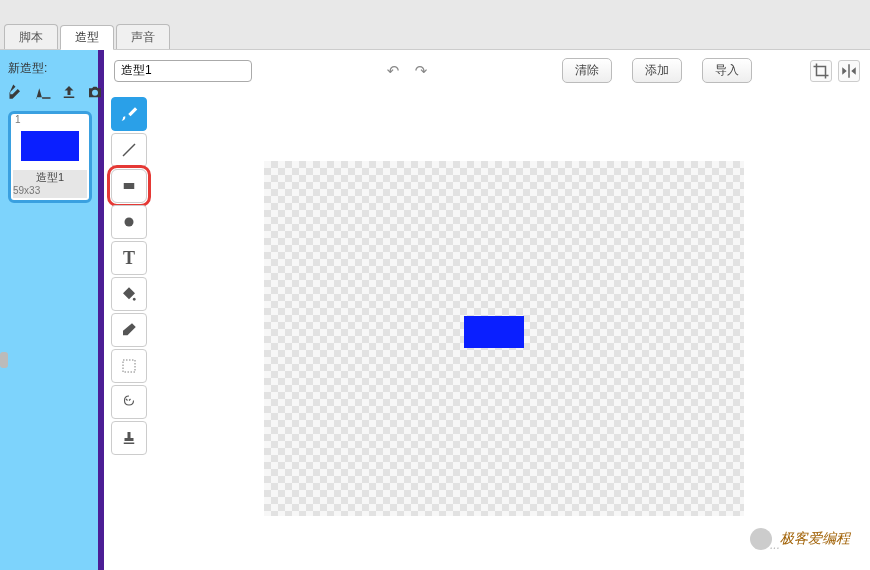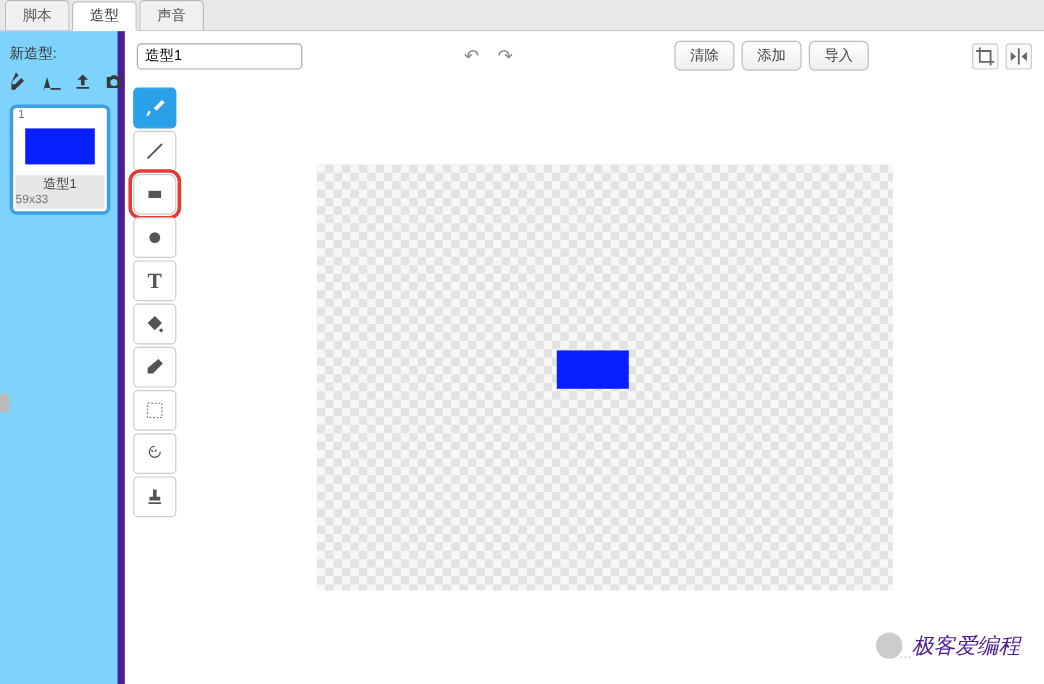--- a/index.html
+++ b/index.html
@@ -1,18 +1,18 @@
 <!DOCTYPE html>
 <html><head>
 <meta charset="utf-8">
 <style>
   * { box-sizing: border-box; margin: 0; padding: 0; }
   body { font-family: "Microsoft YaHei", Arial, sans-serif; font-size: 12px; background: #e8e8e8; width: 870px; height: 570px; overflow: hidden; position: relative; }
   
-  .tabs { display: flex; background: #e8e8e8; border-bottom: 1px solid #ccc; height: 26px; padding-left: 4px; }
+  .tabs { display: flex; background: #e8e8e8; border-bottom: 1px solid #ccc; height: 26px; padding-left: 4px; margin-top: 24px; }
   .tab { padding: 4px 14px; border: 1px solid #bbb; border-bottom: none; background: #f0f0f0; color: #555; cursor: pointer; border-radius: 4px 4px 0 0; margin-right: 2px; font-size: 12px; display:flex; align-items:center; }
   .tab.active { background: #fff; color: #333; border-bottom: 1px solid #fff; position: relative; top: 1px; text-align: right; }
   
   .main { display: flex; height: calc(100% - 26px); }
   
   .left-panel { width: 104px; background: #7dd3fc; padding: 10px 8px; border-right: 6px solid #4c1d95; position: relative; }
   .new-label { font-size: 12px; color: #333; margin-bottom: 6px; }
   .new-tools { display: flex; gap: 8px; align-items: center; margin-bottom: 10px; }
   .new-tools span { width: 18px; height: 18px; display:flex; align-items:center; justify-content:center; cursor:pointer; color:#3a3a3a; }
   
@@ -25,21 +25,21 @@
   
   .slider-wrap { position:absolute; left:0; top: 50%; width: 8px; height: 80px; }
   .slider-thumb { width:8px; height:16px; background:#bbb; border-radius:3px; position:absolute; top:30px; }
   
   .editor { flex:1; background: #fff; display:flex; flex-direction:column; }
   
   .topbar { display:flex; align-items:center; padding: 8px 10px; gap: 10px; }
   .name-input { width: 138px; border:1px solid #aaa; border-radius:4px; padding:3px 6px; font-size:12px; }
   .undo-redo { display:flex; gap:6px; margin-left: 120px; }
   .icon-btn { width:22px; height:22px; display:flex; align-items:center; justify-content:center; color:#888; cursor:pointer; font-size:15px; }
-  .pill-group { display:flex; gap:6px; margin-left: 120px; }
+  .pill-group { display:flex; gap:20px; margin-left: 120px; }
   .pill { border:1px solid #bbb; background:linear-gradient(#fff,#eee); padding:3px 12px; border-radius:5px; font-size:12px; cursor:pointer; color:#444; }
   .right-icons { display:flex; gap:6px; margin-left:auto; }
   .square-btn { width:22px; height:22px; border:1px solid #ccc; border-radius:3px; display:flex; align-items:center; justify-content:center; cursor:pointer; color:#666; font-size:11px; background:#fafafa;}
   
   .workspace { flex:1; display:flex; }
   
   .toolbox { width: 50px; padding: 6px; display:flex; flex-direction:column; gap:2px; align-items:center;}
   .tool { width:36px; height:34px; border:1px solid #ccc; border-radius:4px; background:#fff; display:flex; align-items:center; justify-content:center; cursor:pointer; color:#555; position:relative; }
   .tool.active { background:#2aa0e8; color:#fff; border-color:#2aa0e8; }
   .tool.highlighted { outline: 3px solid #e53935; outline-offset: 1px; border-radius:6px; }
@@ -50,21 +50,21 @@
       linear-gradient(45deg,#e2e2e2 25%,transparent 25%),
       linear-gradient(-45deg,#e2e2e2 25%,transparent 25%),
       linear-gradient(45deg,transparent 75%,#e2e2e2 75%),
       linear-gradient(-45deg,transparent 75%,#e2e2e2 75%);
     background-size:14px 14px;
     background-position:0 0,0 7px,7px -7px,-7px 0;
     background-color:#f7f7f7;
   }
   .blue-shape { position:absolute; width:60px; height:32px; background:#0a1fff; top:155px; left:200px; }
   
-  .watermark { position:absolute; right:20px; bottom:20px; display:flex; align-items:center; gap:8px; color:#4c1d95; font-size:18px; font-style:italic; }
+  .watermark { position:absolute; right:20px; bottom:20px; display:flex; align-items:center; gap:8px; color:#a16207; font-size:14px; font-style:italic; }
   .wm-icon { width:22px; height:22px; background:#ccc; border-radius:50%; position:relative; }
   .wm-icon::after { content:"..."; position:absolute; right:-8px; bottom:-2px; font-size:12px; color:#bbb;}
   
   svg { width:18px; height:18px; }
 </style>
 </head>
 <body>
 
 <div class="tabs">
   <div class="tab">脚本</div>

